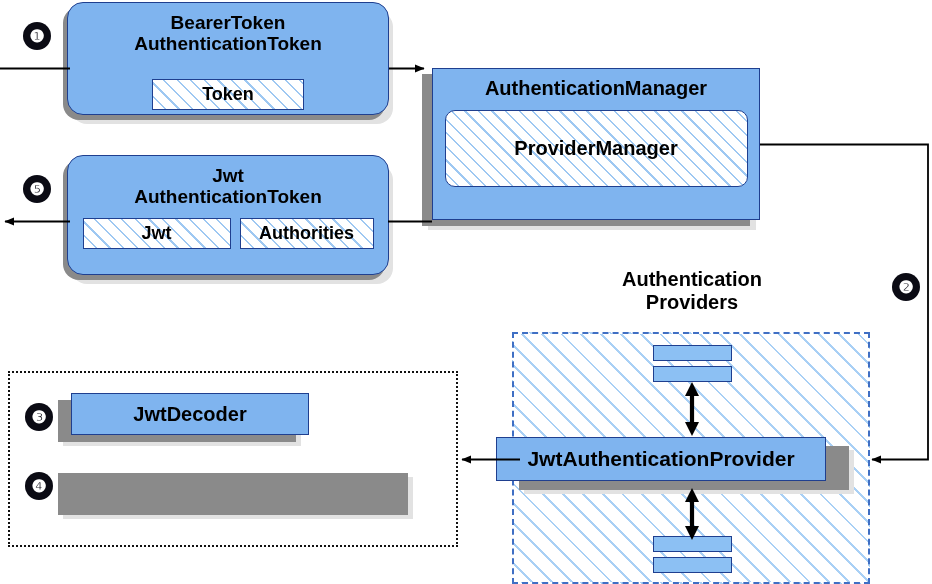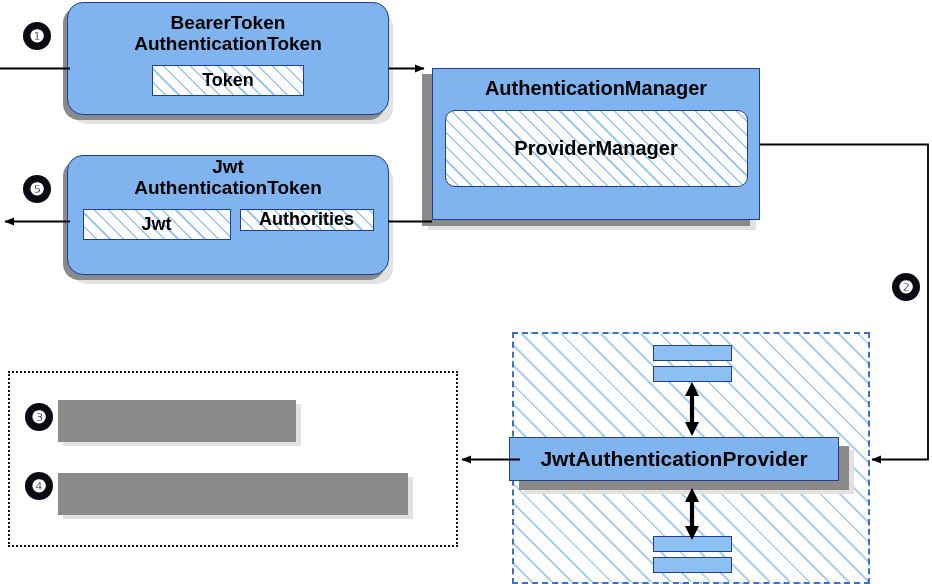--- a/index.html
+++ b/index.html
@@ -157,57 +157,62 @@
   <div class="abs badge" style="left:24px;top:176px;">❺</div>
   <div class="abs badge" style="left:893px;top:274px;">❷</div>
   <div class="abs badge" style="left:26px;top:404px;">❸</div>
   <div class="abs badge" style="left:26px;top:473px;">❹</div>
 
   <div class="shadow-light rounded" style="left:71px;top:11px;width:322px;height:113px;"></div>
   <div class="shadow-dark rounded" style="left:63px;top:7px;width:322px;height:113px;"></div>
   <div class="abs node rounded" style="left:67px;top:2px;width:322px;height:113px;padding-top:9px;">
     <div class="node-title" style="font-size:19px;">BearerToken
 AuthenticationToken</div>
-    <div class="hatch" style="width:152px;height:31px;margin-top:10px;font-size:18px;">Token</div>
+    <div class="hatch" style="width:152px;height:31px;margin-top:24px;font-size:18px;">Token</div>
   </div>
 
   <div class="shadow-light rounded" style="left:71px;top:164px;width:322px;height:120px;"></div>
   <div class="shadow-dark rounded" style="left:63px;top:160px;width:322px;height:120px;"></div>
-  <div class="abs node rounded" style="left:67px;top:155px;width:322px;height:120px;align-items:center;">
+  <div class="abs node rounded" style="left:67px;top:155px;width:322px;height:120px;padding-top:9px;align-items:center;">
     <div class="node-title" style="font-size:19px;">Jwt
 AuthenticationToken</div>
     <div style="display:flex;gap:9px;margin-top:10px;">
       <div class="hatch" style="width:148px;height:31px;font-size:18px;">Jwt</div>
-      <div class="hatch" style="width:134px;height:22px;font-size:18px;">Authorities</div>
+      <div class="hatch" style="width:134px;height:31px;font-size:18px;">Authorities</div>
     </div>
   </div>
 
   <div class="shadow-light" style="left:428px;top:78px;width:328px;height:152px;"></div>
   <div class="shadow-dark" style="left:422px;top:74px;width:328px;height:152px;"></div>
   <div class="abs node" style="left:432px;top:68px;width:328px;height:152px;padding-top:8px;">
     <div class="node-title" style="font-size:20px;">AuthenticationManager</div>
     <div class="hatch" style="width:303px;height:77px;margin-top:11px;font-size:20px;border-radius:10px;">ProviderManager</div>
   </div>
 
+  <div class="abs region-label" style="left:578px;top:268px;width:228px;font-size:20px;">Authentication
+Providers</div>
 
   <div class="abs providers-region" style="left:512px;top:332px;width:358px;height:252px;"></div>
 
   <div class="abs bar" style="left:653px;top:345px;width:79px;height:16px;"></div>
   <div class="abs bar" style="left:653px;top:366px;width:79px;height:16px;"></div>
 
   <div class="shadow-light" style="left:524px;top:450px;width:330px;height:44px;"></div>
   <div class="shadow-dark" style="left:519px;top:446px;width:330px;height:44px;"></div>
-  <div class="abs node" style="left:509px;top:437px;width:330px;height:44px;justify-content:center;">
+  <div class="abs node" style="left:496px;top:437px;width:330px;height:44px;justify-content:center;">
     <div class="node-title" style="font-size:21px;">JwtAuthenticationProvider</div>
   </div>
 
   <div class="abs bar" style="left:653px;top:536px;width:79px;height:16px;"></div>
   <div class="abs bar" style="left:653px;top:557px;width:79px;height:16px;"></div>
 
   <div class="abs dotted-region" style="left:8px;top:371px;width:450px;height:176px;"></div>
 
   <div class="shadow-light" style="left:63px;top:404px;width:238px;height:42px;"></div>
   <div class="shadow-dark" style="left:58px;top:400px;width:238px;height:42px;"></div>
+  <div class="abs node" style="left:71px;top:393px;width:238px;height:42px;justify-content:center;">
+    <div class="node-title" style="font-size:20px;">JwtDecoder</div>
+  </div>
 
   <div class="shadow-light" style="left:63px;top:477px;width:350px;height:42px;"></div>
   <div class="shadow-dark" style="left:58px;top:473px;width:350px;height:42px;"></div>
 
 </div>
 
 </body></html>

